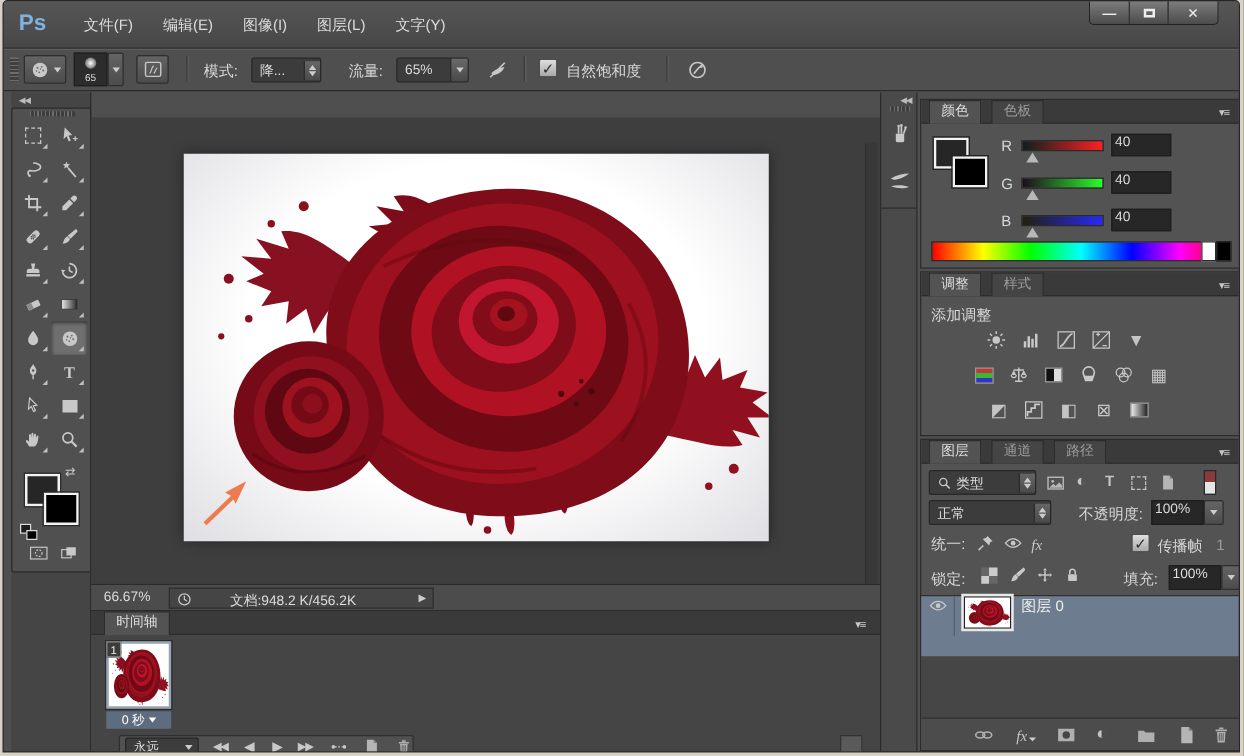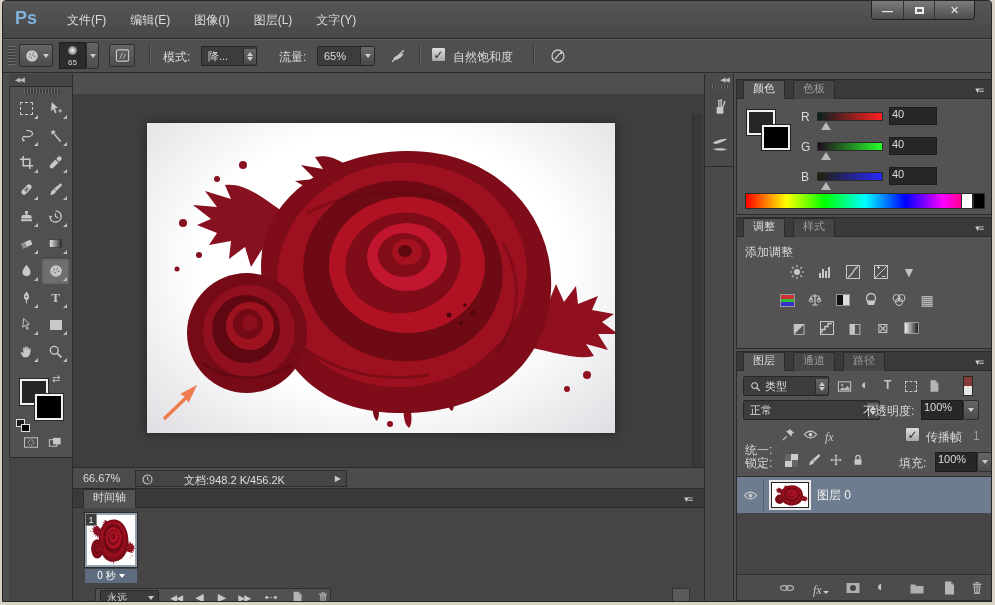--- a/index.html
+++ b/index.html
@@ -69,21 +69,21 @@
   .pbtn{color:#c8c8c8;font-size:9px;width:24px;text-align:center;letter-spacing:-1px}
   
   .dockR{position:absolute;left:701px;top:73px;width:30px;bottom:0;background:#4a4a4a;border-left:1px solid #2c2c2c;border-right:1px solid #2c2c2c}
   .rbtn{position:absolute;left:3px;width:24px;height:26px;display:flex;align-items:center;justify-content:center}
   .pnl{position:absolute;left:733px;width:256px;background:#535353;border:1px solid #2c2c2c}
   .vbox{position:absolute;background:#272727;border:1px solid #1d1d1d;color:#ddd;font-size:11px;display:flex;align-items:flex-start;padding-left:2px}
   .slider{position:absolute;height:9px;border:1px solid #2a2a2a}
   .sthumb{position:absolute;width:0;height:0;border-left:5px solid transparent;border-right:5px solid transparent;border-bottom:8px solid #b8b8b8}
   .adj{position:absolute;width:24px;height:20px;display:flex;align-items:center;justify-content:center;color:#c4c4c4;font-size:14px}
   .checker{width:13px;height:13px;background:conic-gradient(#ccc 25%,#666 0 50%,#ccc 0 75%,#666 0)}
-  .lrow{position:absolute;left:0;width:100%;height:36px;background:#6d7c8e;display:flex;align-items:center}
+  .lrow{position:absolute;left:0;width:100%;height:48px;background:#6d7c8e;display:flex;}
   .lthumb{width:38px;height:26px;background:#fff;border:1px solid #222;outline:2px solid #e8e8e8;margin-left:7px}
   .fxt{font-style:italic;font-size:12px;color:#c6c6c6;font-family:"Liberation Serif",serif}
 </style>
 </head>
 <body>
 
 <svg width="0" height="0" style="position:absolute">
 <defs>
 <linearGradient id="lg" x1="0" y1="0" x2="1" y2="0">
         <stop offset="0" stop-color="#e8e8e8"></stop>
@@ -766,36 +766,36 @@
     <div style="position:absolute;left:124px;top:25px;color:#c4c4c4;font-size:13px"><span>◐</span></div>
     <div style="position:absolute;left:147px;top:26px;color:#c4c4c4;font-size:12px;font-weight:bold"><span>T</span></div>
     <div style="position:absolute;left:168px;top:29px;width:12px;height:11px;border:1px dashed #c4c4c4"><span></span></div>
     <div style="position:absolute;left:190px;top:27px">
         <svg class="ic" width="14" height="14">
           <use href="#s-page"></use>
         </svg>
       </div>
     <div style="position:absolute;left:226px;top:24px;width:10px;height:20px;border:1px solid #2a2a2a;background:linear-gradient(#8b3a3a 0 50%,#e6e6e6 50% 100%)"></div>
 
-    <div class="dd" style="left:6px;top:48px;width:137px;height:20px">
+    <div class="dd" style="left:6px;top:48px;width:98px;height:20px">
       <span>正常</span>
       <span class="ud">
           <span class="tu"></span>
           <span class="td"></span>
         </span>
     </div>
     <span class="t" style="position:absolute;left:126px;top:51px">不透明度:</span>
     <div class="vbox" style="left:184px;top:48px;width:42px;height:20px">
         <span>100%</span>
       </div>
     <div class="obtn" style="left:226px;top:48px;width:16px;height:20px">
         <span class="td"></span>
       </div>
 
-    <span class="t" style="position:absolute;left:8px;top:90px">统一:</span>
+    <span class="t" style="position:absolute;left:8px;top:75px">统一:</span>
     <div style="position:absolute;left:44px;top:75px">
         <svg class="ic" width="15" height="15">
           <use href="#s-pin"></use>
         </svg>
       </div>
     <div style="position:absolute;left:66px;top:75px">
         <svg class="ic" width="15" height="15">
           <use href="#s-eye"></use>
         </svg>
       </div>

